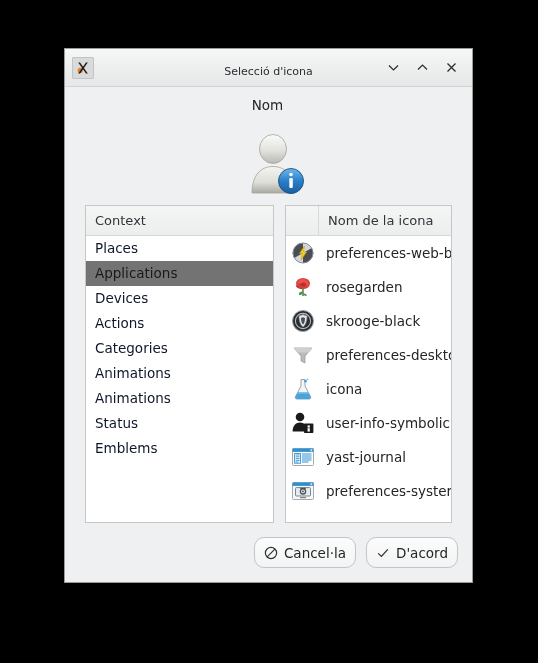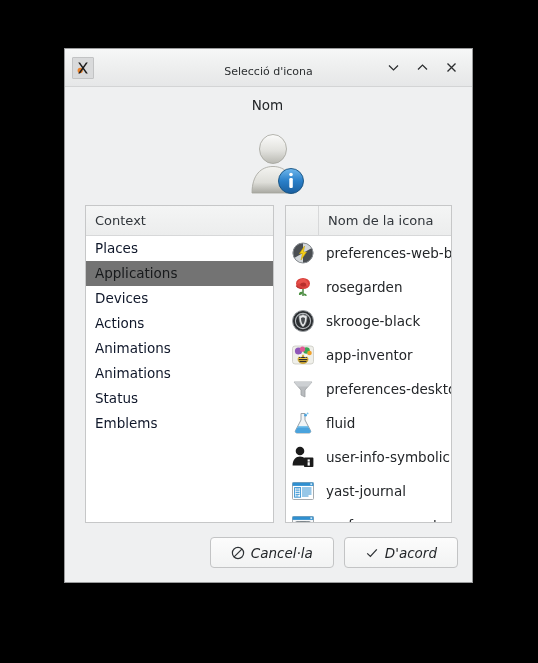--- a/index.html
+++ b/index.html
@@ -205,32 +205,31 @@
     display: flex;
     justify-content: flex-end;
     gap: 10px;
     padding: 14px 14px 14px 14px;
   }
   .btn {
     min-width: 92px;
     height: 31px;
     background: linear-gradient(to bottom, #fcfcfc 0%, #f2f3f3 100%);
     border: 1px solid #c3c4c5;
-    border-radius: 4px;
+    border-radius: 10px;
     box-sizing: border-box;
     display: flex;
     align-items: center;
     justify-content: center;
     gap: 6px;
     font-family: "DejaVu Sans", sans-serif;
     font-size: 13.5px;
     color: #232629;
     cursor: default;
-    padding: 0 20px;
-    font-style: italic;
+    padding: 0 9px;
   }
   .btn svg { display: block; }
 </style>
 </head>
 <body>
 
 <div id="root">
 
   <div class="dialog">
 
@@ -298,20 +297,21 @@
 
       <div class="pane pane-context">
         <div class="pane-header">
           <span class="hdr-cell">Context</span>
         </div>
         <div class="list">
           <div class="ctx-item">Places</div>
           <div class="ctx-item selected">Applications</div>
           <div class="ctx-item">Devices</div>
           <div class="ctx-item">Actions</div>
+          <div class="ctx-item">Categories</div>
           <div class="ctx-item">Animations</div>
           <div class="ctx-item">Animations</div>
           <div class="ctx-item">Status</div>
           <div class="ctx-item">Emblems</div>
         </div>
       </div>
 
       <div class="pane pane-icons">
         <div class="pane-header">
           <span class="hdr-icon-col"></span>
@@ -354,37 +354,20 @@
                 <circle cx="12" cy="12" r="10.5" fill="#2b2e31"></circle>
                 <circle cx="12" cy="12" r="10.5" fill="none" stroke="#9ea2a6" stroke-width="1"></circle>
                 <circle cx="12" cy="12" r="7.6" fill="none" stroke="#b4b8bc" stroke-width="1.1"></circle>
                 <path d="M12 5.6 C14.4 6.6 16 7 16 7 C16 13 14 16.4 12 18 C10 16.4 8 13 8 7 C8 7 9.6 6.6 12 5.6 Z" fill="#e7e9ea" stroke="#8d9195" stroke-width="0.7"></path>
                 <path d="M12 8.3 C13.2 8.8 14 9 14 9 C14 12.6 13 14.6 12 15.6 C11 14.6 10 12.6 10 9 C10 9 10.8 8.8 12 8.3 Z" fill="#4a4e52"></path>
               </svg>
             </span>
             <span class="icon-name">skrooge-black</span>
           </div>
 
-          <div class="icon-row">
-            <span class="icon-cell">
-              <svg width="24" height="24" viewBox="0 0 24 24">
-                <rect x="1.5" y="3" width="21" height="18" rx="2.5" fill="#efefe9" stroke="#c9c9c1" stroke-width="0.8"></rect>
-                <circle cx="7.5" cy="8" r="3.6" fill="#8f57b8"></circle>
-                <circle cx="15.5" cy="7.5" r="3.3" fill="#3aa653"></circle>
-                <circle cx="11.5" cy="6.2" r="2.6" fill="#e05a96"></circle>
-                <circle cx="18.5" cy="10" r="2.3" fill="#f0a02a"></circle>
-                <ellipse cx="12" cy="16.4" rx="5" ry="4.2" fill="#f5c63b"></ellipse>
-                <path d="M8 14.4 L16 14.4 M7.6 16.6 L16.4 16.6 M8.4 18.6 L15.6 18.6" stroke="#2e2e2e" stroke-width="1.4"></path>
-                <ellipse cx="12" cy="16.4" rx="5" ry="4.2" fill="none" stroke="#c29a1f" stroke-width="0.7"></ellipse>
-                <circle cx="9.5" cy="12.8" r="1.6" fill="#ffffff" opacity="0.85"></circle>
-                <circle cx="14.5" cy="12.8" r="1.6" fill="#ffffff" opacity="0.85"></circle>
-              </svg>
-            </span>
-            <span class="icon-name">app-inventor</span>
-          </div>
 
           <div class="icon-row">
             <span class="icon-cell">
               <svg width="24" height="24" viewBox="0 0 24 24">
                 <path d="M3 5 L21 5 L14 13 L14 20 L10 18 L10 13 Z" fill="#b9bcbf" stroke="#9a9ea1" stroke-width="0.8"></path>
                 <path d="M3 5 L21 5 L17 9.5 L7 9.5 Z" fill="#cdd0d3"></path>
               </svg>
             </span>
             <span class="icon-name">preferences-desktop-filter</span>
           </div>
@@ -392,21 +375,21 @@
           <div class="icon-row">
             <span class="icon-cell">
               <svg width="24" height="24" viewBox="0 0 24 24">
                 <path d="M10 2.5 L14 2.5 L14 9 L19.5 19.5 C20.2 20.8 19.4 22 18 22 L6 22 C4.6 22 3.8 20.8 4.5 19.5 L10 9 Z" fill="#f2f5f7" stroke="#9aa3a9" stroke-width="1"></path>
                 <path d="M7.4 15 L16.6 15 L19.5 19.5 C20.2 20.8 19.4 22 18 22 L6 22 C4.6 22 3.8 20.8 4.5 19.5 Z" fill="#4aa3dd"></path>
                 <path d="M7.4 15 L16.6 15 L17.6 16.6 L6.4 16.6 Z" fill="#7cc4ec"></path>
                 <circle cx="14.5" cy="4.2" r="1.4" fill="#4aa3dd"></circle>
                 <circle cx="16.6" cy="2.4" r="0.9" fill="#7cc4ec"></circle>
               </svg>
             </span>
-            <span class="icon-name">fluid</span>
+            <span class="icon-name">icona</span>
           </div>
 
           <div class="icon-row">
             <span class="icon-cell">
               <svg width="24" height="24" viewBox="0 0 24 24">
                 <circle cx="9" cy="6" r="4.3" fill="#1b1b1b"></circle>
                 <path d="M1.6 20.5 C1.6 14.6 5 11.6 9 11.6 C13 11.6 16.4 14.6 16.4 20.5 Z" fill="#1b1b1b"></path>
                 <rect x="13" y="12.6" width="9.4" height="9.4" rx="0.8" fill="#1b1b1b"></rect>
                 <rect x="16.6" y="14.4" width="2.2" height="2.2" fill="#ffffff"></rect>
                 <rect x="16.6" y="17.2" width="2.2" height="3.4" fill="#ffffff"></rect>

